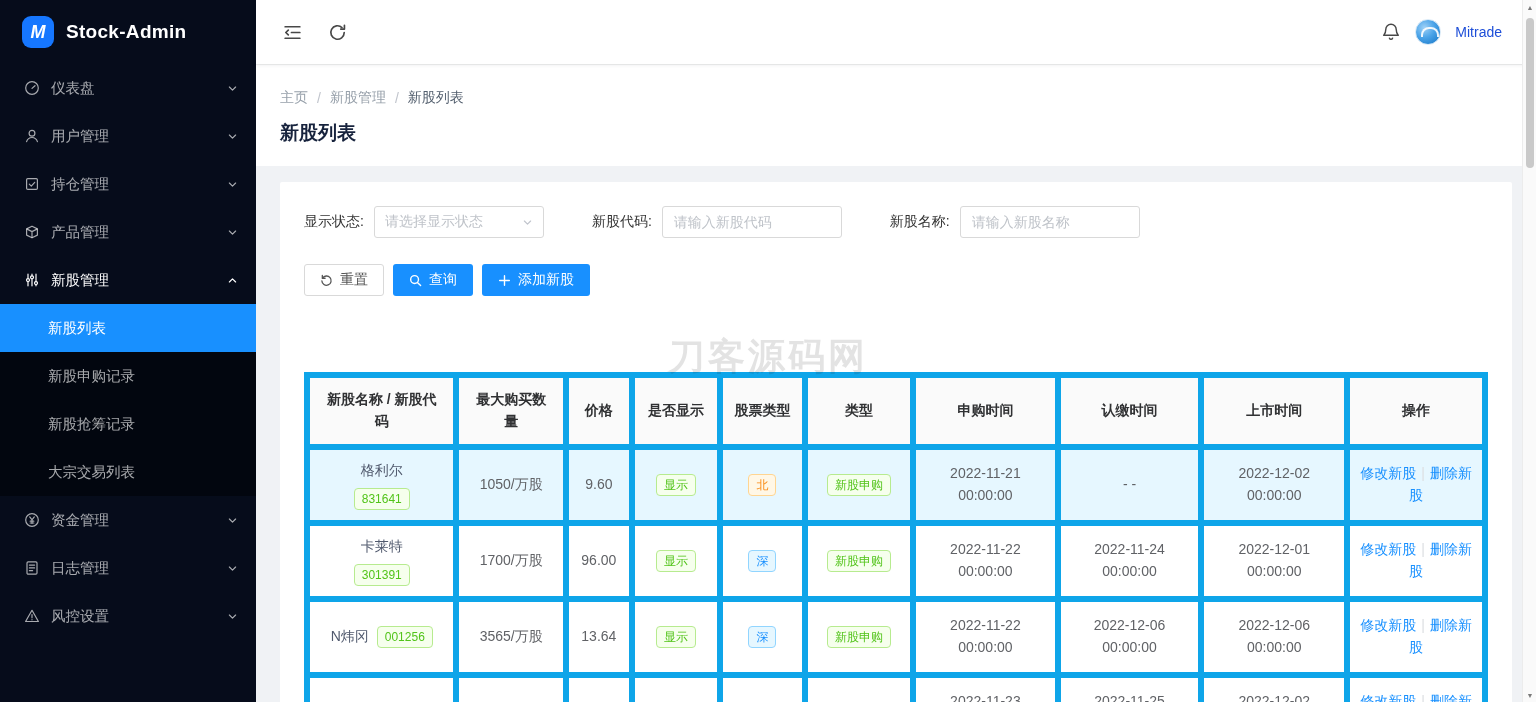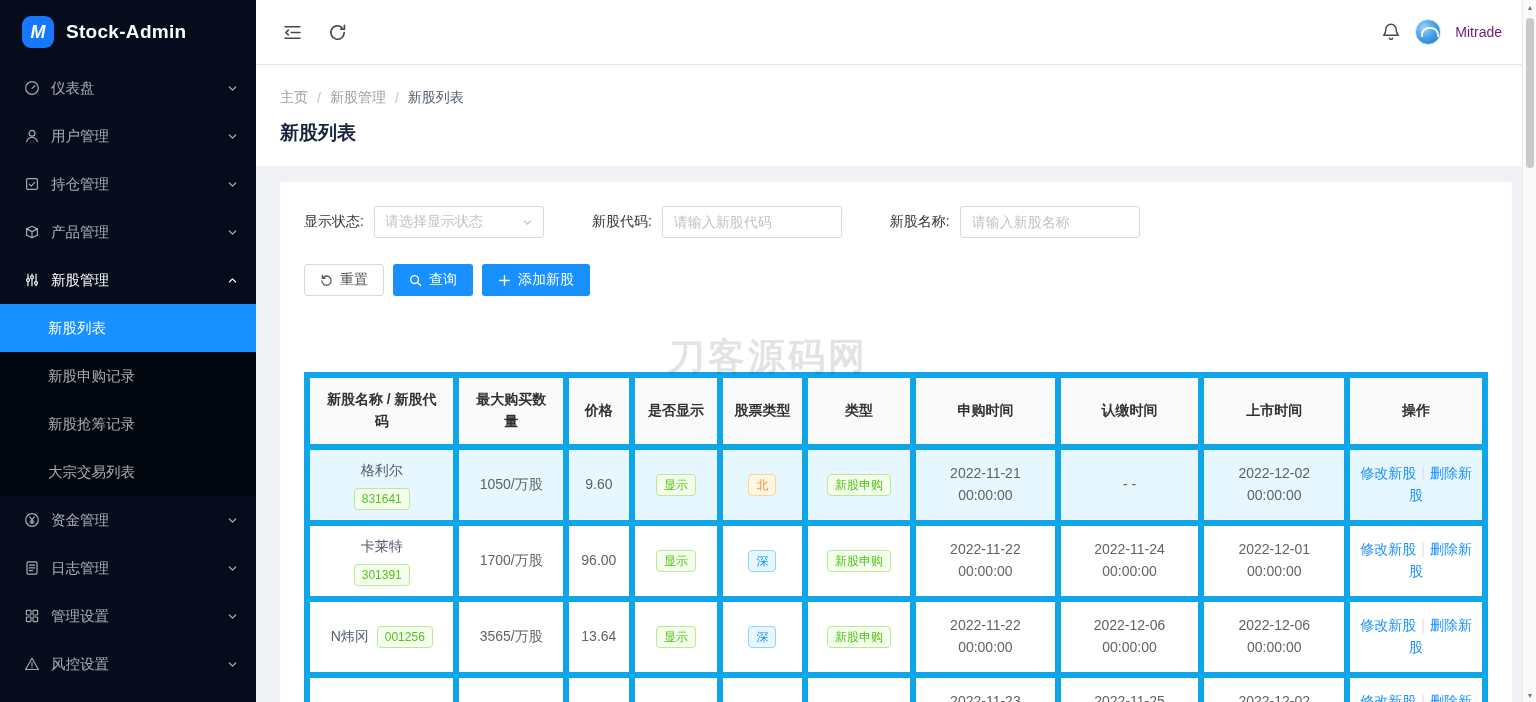--- a/index.html
+++ b/index.html
@@ -34,21 +34,21 @@
   .tb-icon { width:21px; height:21px; color:#484848; cursor:pointer; margin-right:24px; display:inline-flex; }
   .tb-icon svg { width:21px; height:21px; }
   .tb-right { margin-left:auto; display:flex; align-items:center; gap:14px; padding-right:34px; }
   .bell-wrap { width:20px; height:20px; color:#484848; cursor:pointer; display:inline-flex; }
   .bell-wrap svg { width:20px; height:20px; }
   .avatar { width:26px; height:26px; border-radius:50%; cursor:pointer; flex-shrink:0;
     background:radial-gradient(circle at 35% 32%, #9ed1f7 0%, #4aa3e8 45%, #1273c4 100%);
     border:1px solid #d8e9f7; position:relative; overflow:hidden; }
   .avatar::after { content:""; position:absolute; left:5px; top:7px; width:14px; height:8px;
     border:2px solid rgba(255,255,255,.9); border-bottom:none; border-radius:8px 8px 0 0; }
-  .username { font-size:14px; color:#701a75; cursor:pointer; }
+  .username { font-size:14px; color:#1d4ed8; cursor:pointer; }
 
   .page-head { background:#fff; padding:17px 24px 20px; flex-shrink:0; border-top:1px solid #f0f0f0; }
   .breadcrumb { font-size:14px; display:flex; gap:9px; align-items:center;margin-top:7px; }
   .bc-item { color:#97a0aa; cursor:pointer; }
   .bc-item.last { color:#525e6d; cursor:default; }
   .bc-sep { color:#c0c4cc; }
   .page-title { margin-top:13px; font-size:19px; font-weight:700; color:#17233d; }
 
   .content { flex:1; padding:16px 24px 0; overflow:hidden; position:relative; }
   .card { background:#fff; border-radius:2px; padding:24px; height:900px; position:relative; }
@@ -210,36 +210,20 @@
           </span>
         </div>
         <div class="menu-item">
           <span class="mi-icon">
             <svg viewBox="0 0 16 16" fill="none" stroke="currentColor" stroke-width="1.2" stroke-linecap="round">
               <rect x="3" y="1.9" width="10" height="12.2" rx="1.2"></rect>
               <path d="M5.4 5.1h5.2M5.4 7.9h5.2M5.4 10.7h3.2"></path>
             </svg>
           </span>
           <span class="mi-label">日志管理</span>
-          <span class="mi-caret">
-            <svg viewBox="0 0 12 12" fill="none" stroke="currentColor" stroke-width="1.3" stroke-linecap="round" stroke-linejoin="round">
-              <path d="M2.6 4.4L6 7.8l3.4-3.4"></path>
-            </svg>
-          </span>
-        </div>
-        <div class="menu-item">
-          <span class="mi-icon">
-            <svg viewBox="0 0 16 16" fill="none" stroke="currentColor" stroke-width="1.2">
-              <rect x="2.4" y="2.4" width="4.6" height="4.6" rx=".8"></rect>
-              <rect x="9" y="2.4" width="4.6" height="4.6" rx=".8"></rect>
-              <rect x="2.4" y="9" width="4.6" height="4.6" rx=".8"></rect>
-              <rect x="9" y="9" width="4.6" height="4.6" rx=".8"></rect>
-            </svg>
-          </span>
-          <span class="mi-label">管理设置</span>
           <span class="mi-caret">
             <svg viewBox="0 0 12 12" fill="none" stroke="currentColor" stroke-width="1.3" stroke-linecap="round" stroke-linejoin="round">
               <path d="M2.6 4.4L6 7.8l3.4-3.4"></path>
             </svg>
           </span>
         </div>
         <div class="menu-item">
           <span class="mi-icon">
             <svg viewBox="0 0 16 16" fill="none" stroke="currentColor" stroke-width="1.2" stroke-linejoin="round" stroke-linecap="round">
               <path d="M8 2.3l6.4 11.2H1.6z"></path>

